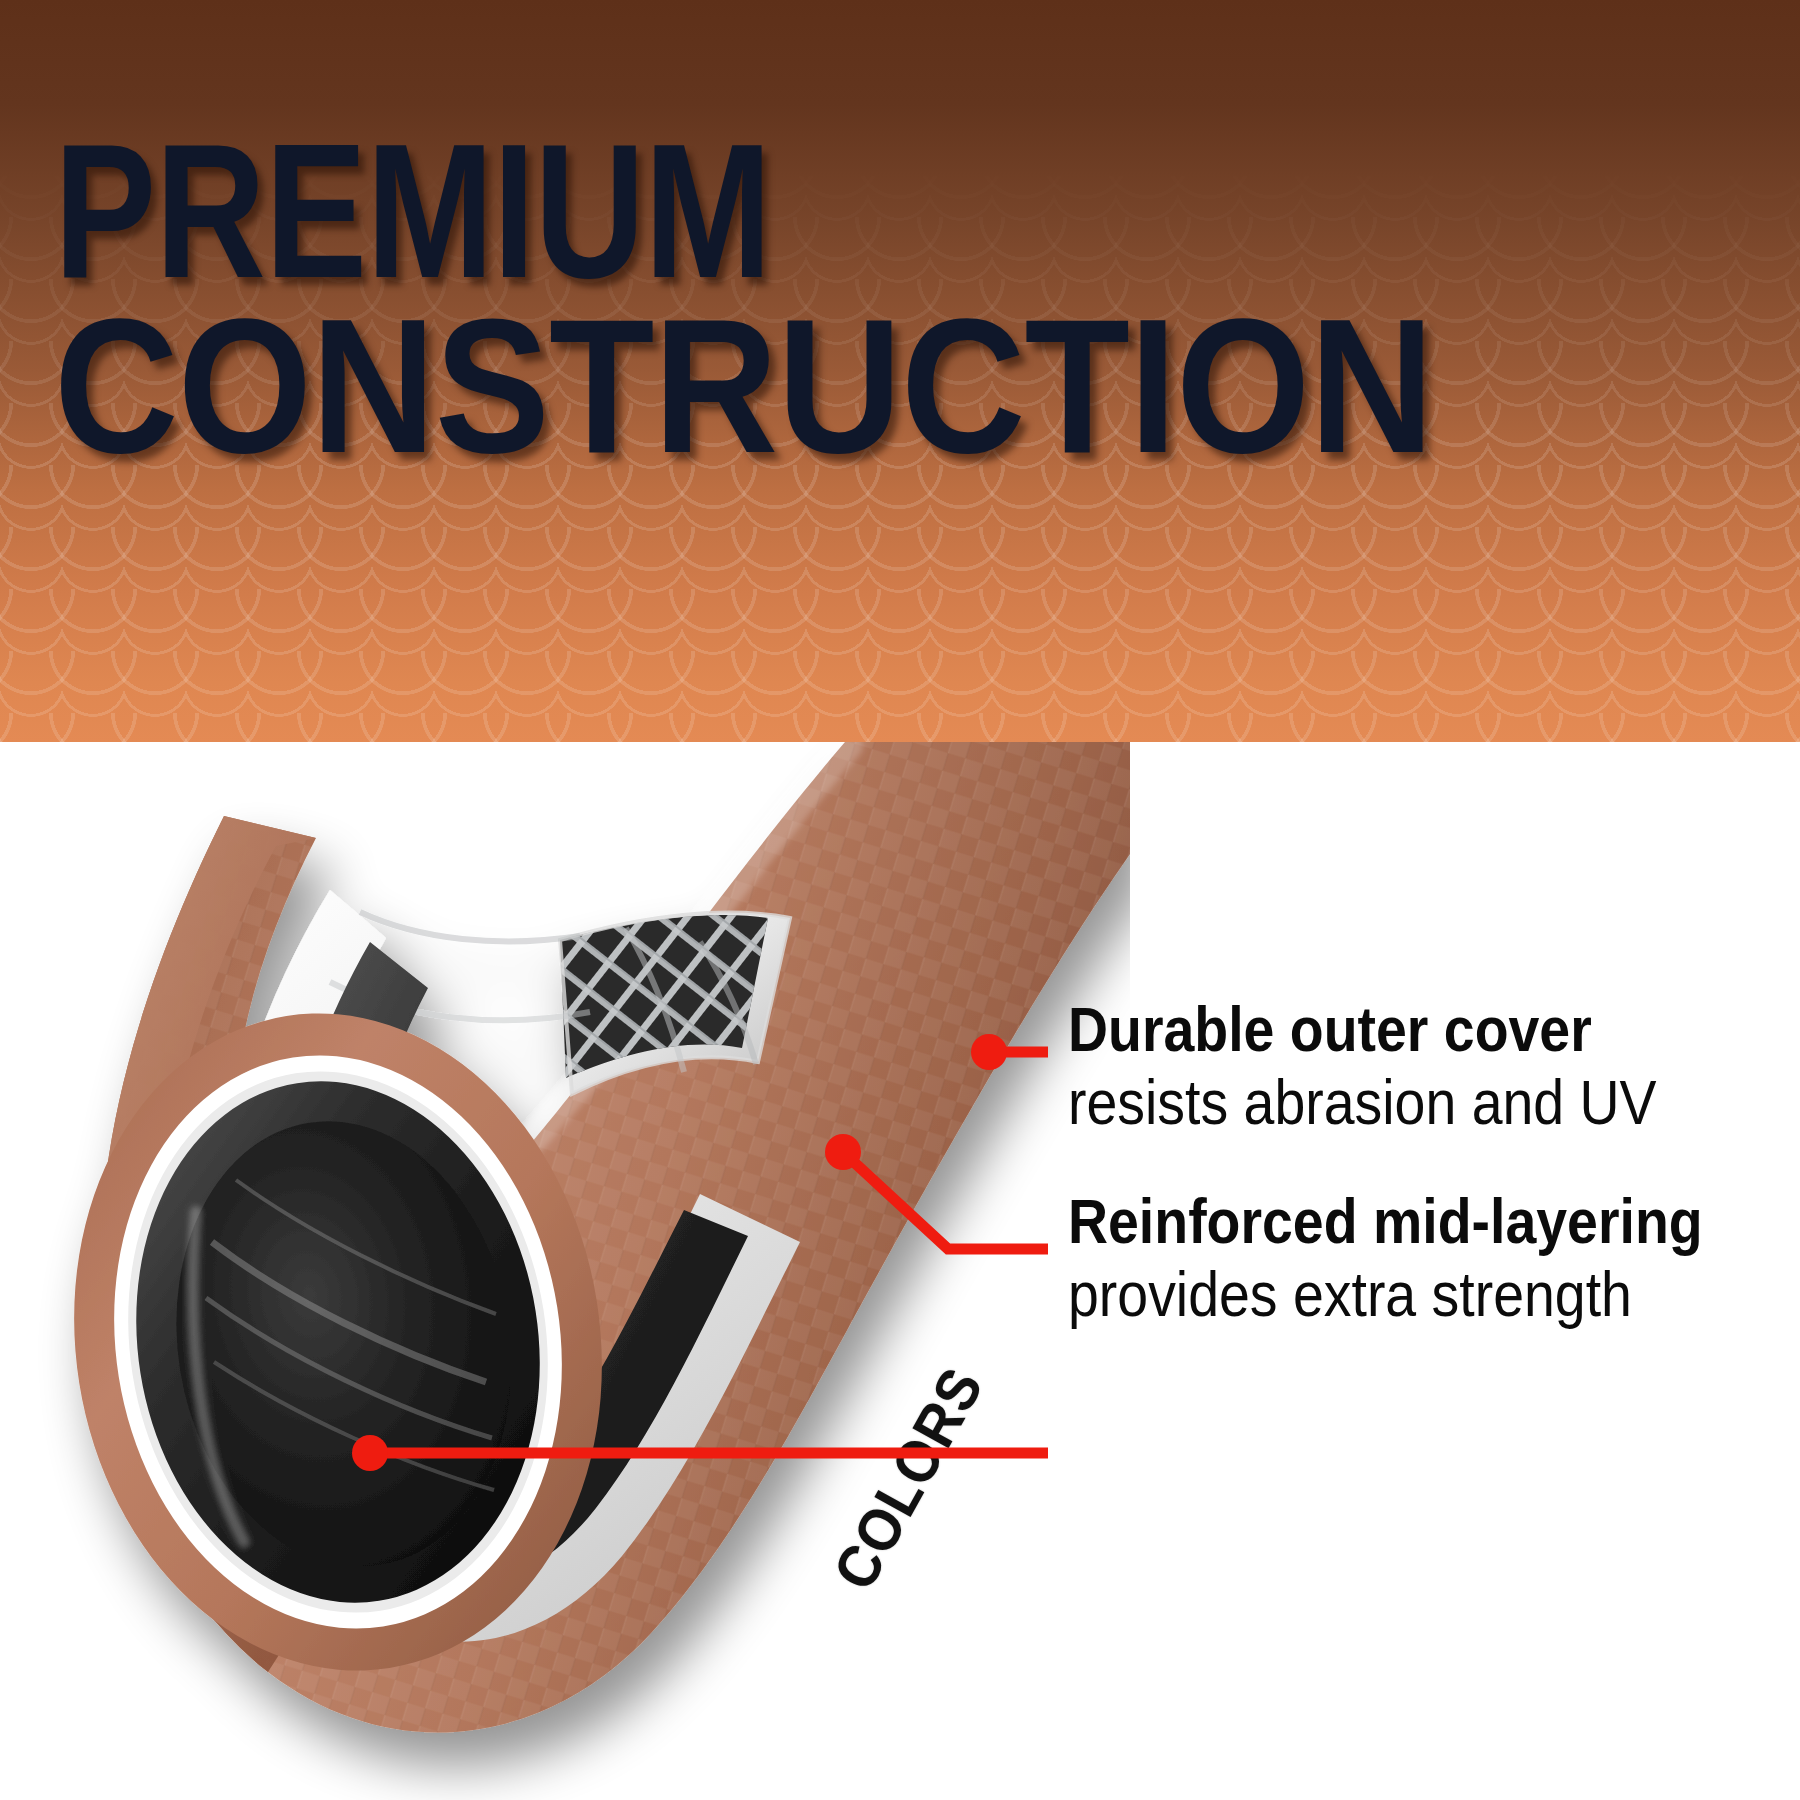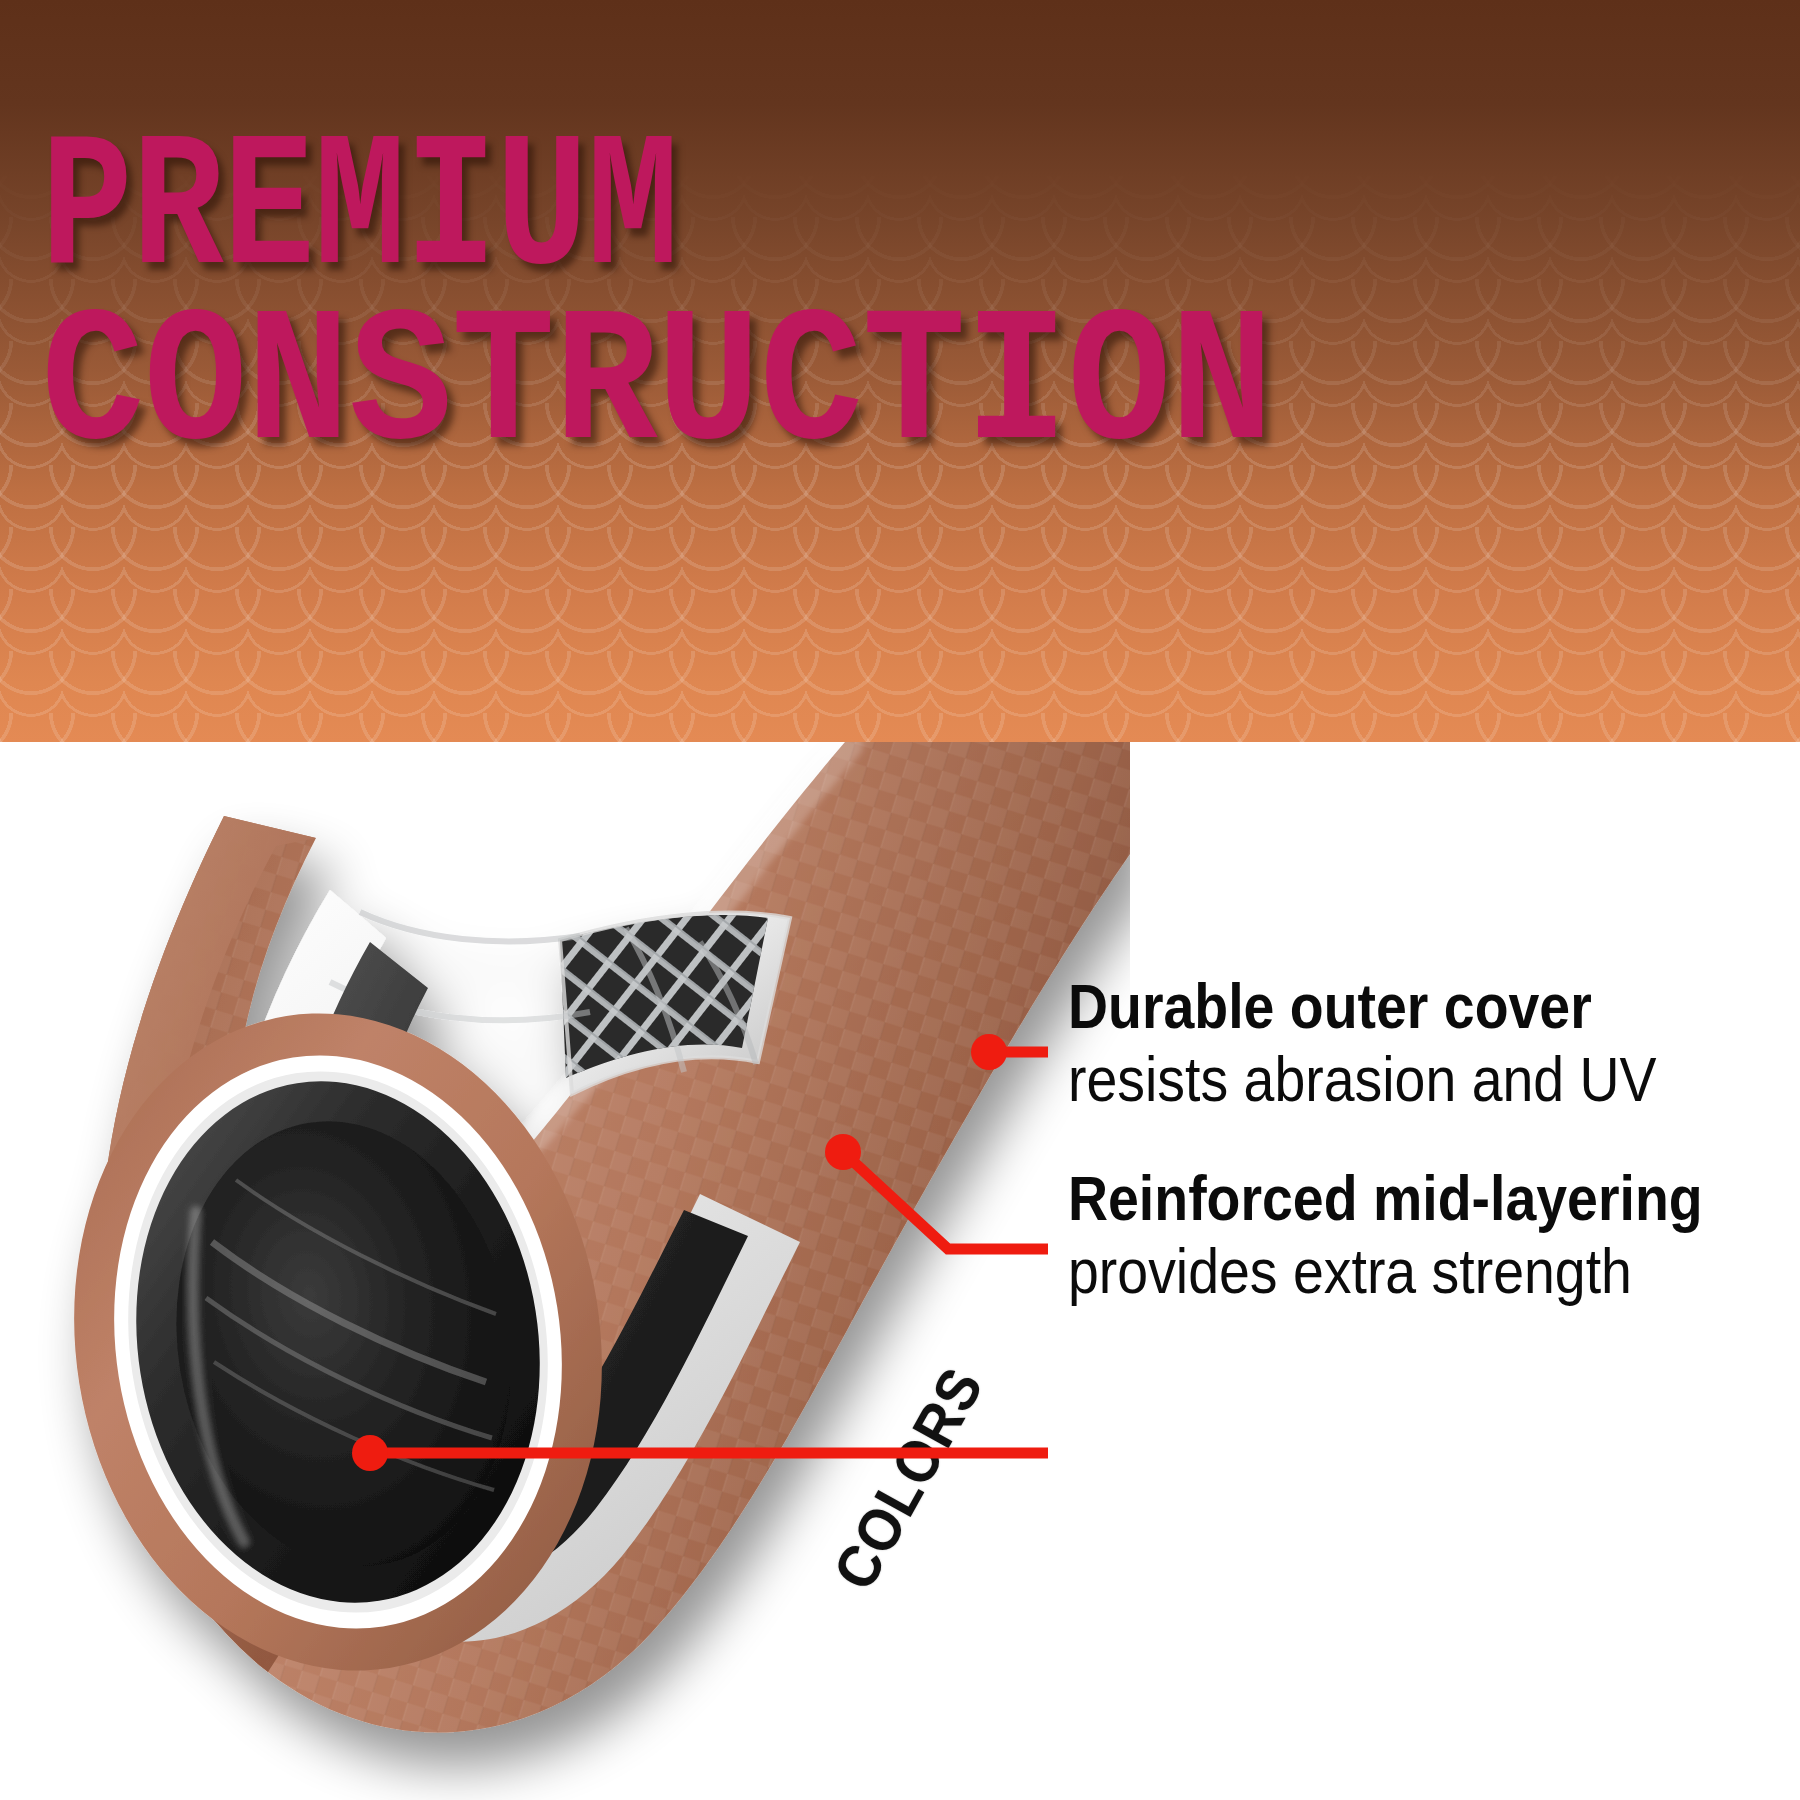--- a/index.html
+++ b/index.html
@@ -61,25 +61,25 @@
          rgba(255,255,255,0) 50.4% 100%);
     background-size: 62px 62px, 62px 62px, 62px 62px;
     background-position: 0 0, 31px 31px, 31px 31px;
     opacity: 0.85;
     mask-image: linear-gradient(to bottom, rgba(0,0,0,0) 0%, rgba(0,0,0,0) 22%, rgba(0,0,0,0.35) 38%, rgba(0,0,0,1) 62%, rgba(0,0,0,1) 100%);
     -webkit-mask-image: linear-gradient(to bottom, rgba(0,0,0,0) 0%, rgba(0,0,0,0) 22%, rgba(0,0,0,0.35) 38%, rgba(0,0,0,1) 62%, rgba(0,0,0,1) 100%);
   }
 
   .header-title {
     position: absolute;
-    left: 41px;
+    left: 54px;
     top: 128px;
     width: 1720px;
-    color: #be185d;
-    font-family: Liberation Mono, monospace;
+    color: #0f172a;
+    font-family: Liberation Sans, sans-serif;
     font-weight: bold;
     line-height: 0.88;
     letter-spacing: -1px;
     text-shadow: 7px 8px 7px rgba(40,16,6,0.55);
     white-space: nowrap;
   }
   .title-line {
     display: block;
     transform-origin: left top;
   }
@@ -131,21 +131,21 @@
     top: 0;
     width: 1800px;
     height: 1800px;
     pointer-events: none;
   }
 
   
   .callouts {
     position: absolute;
     left: 1068px;
-    top: 970px;
+    top: 993px;
     width: 716px;
   }
   .callout {
     margin-bottom: 46px;
   }
   .callout:last-child { margin-bottom: 0; }
 
   .callout-line {
     display: block;
     font-family: "Liberation Sans Narrow", "Liberation Sans", "DejaVu Sans Condensed", "DejaVu Sans", sans-serif;

